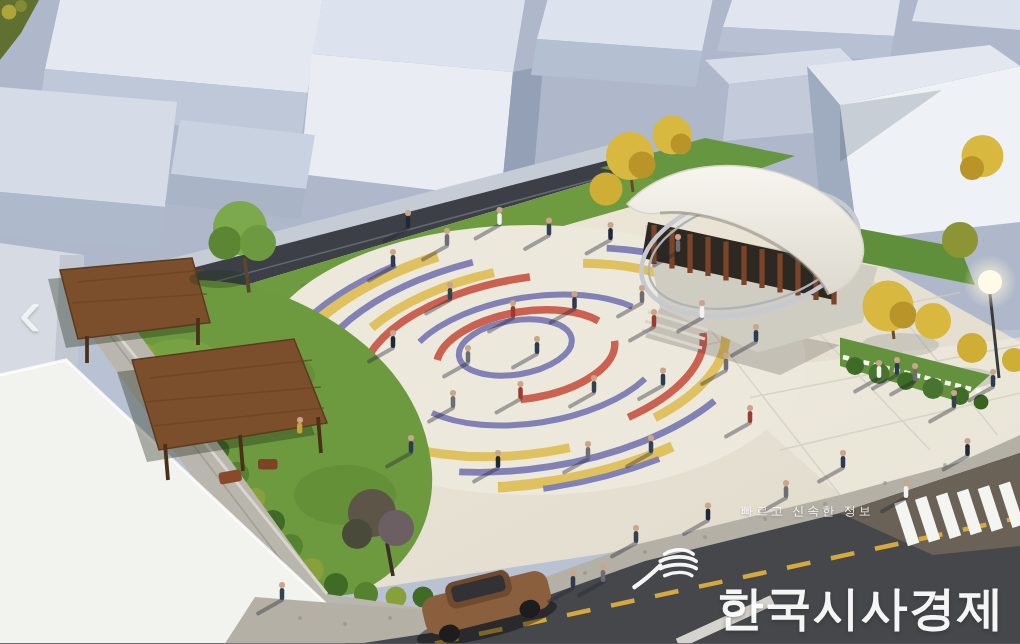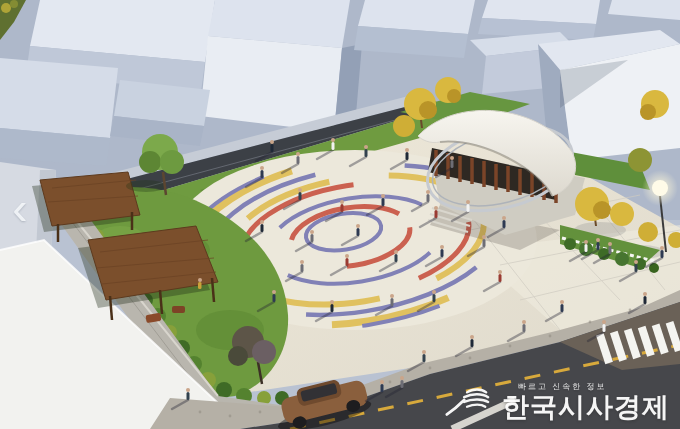--- a/index.html
+++ b/index.html
@@ -15,22 +15,22 @@
     text-shadow:0 1px 2px rgba(60,70,90,.25);
   }
   .watermark{
     position:absolute;right:10px;bottom:8px;display:flex;align-items:center;gap:11px;
     color:#fff;opacity:.95;pointer-events:none;
   }
   .wm-icon{flex:0 0 auto;}
   .wm-texts{display:flex;flex-direction:column;align-items:flex-start;}
   .wm-tagline{font-size:8px;letter-spacing:2px;opacity:.92;margin:0 0 2px 16px;
     text-shadow:0 1px 2px rgba(40,40,40,.4);}
-  .wm-title{font-size:27px;font-weight:bold;letter-spacing:1px;line-height:1;
-    text-shadow:0 1px 3px rgba(40,40,40,.45);}
+  .wm-title{font-size:31px;font-weight:bold;letter-spacing:1px;line-height:1;
+    text-shadow:0 1px 3px rgba(40,40,40,.45);margin-top:42px;}
 </style>
 </head>
 <body>
 
 <div class="stage">
 <svg class="scene" width="680" height="429" viewBox="0 0 680 429">
   <defs>
     <linearGradient id="pav" x1="0" y1="0" x2="1" y2="1">
       <stop offset="0" stop-color="#efe9da"></stop>
           <stop offset="1" stop-color="#ded9cb"></stop>

